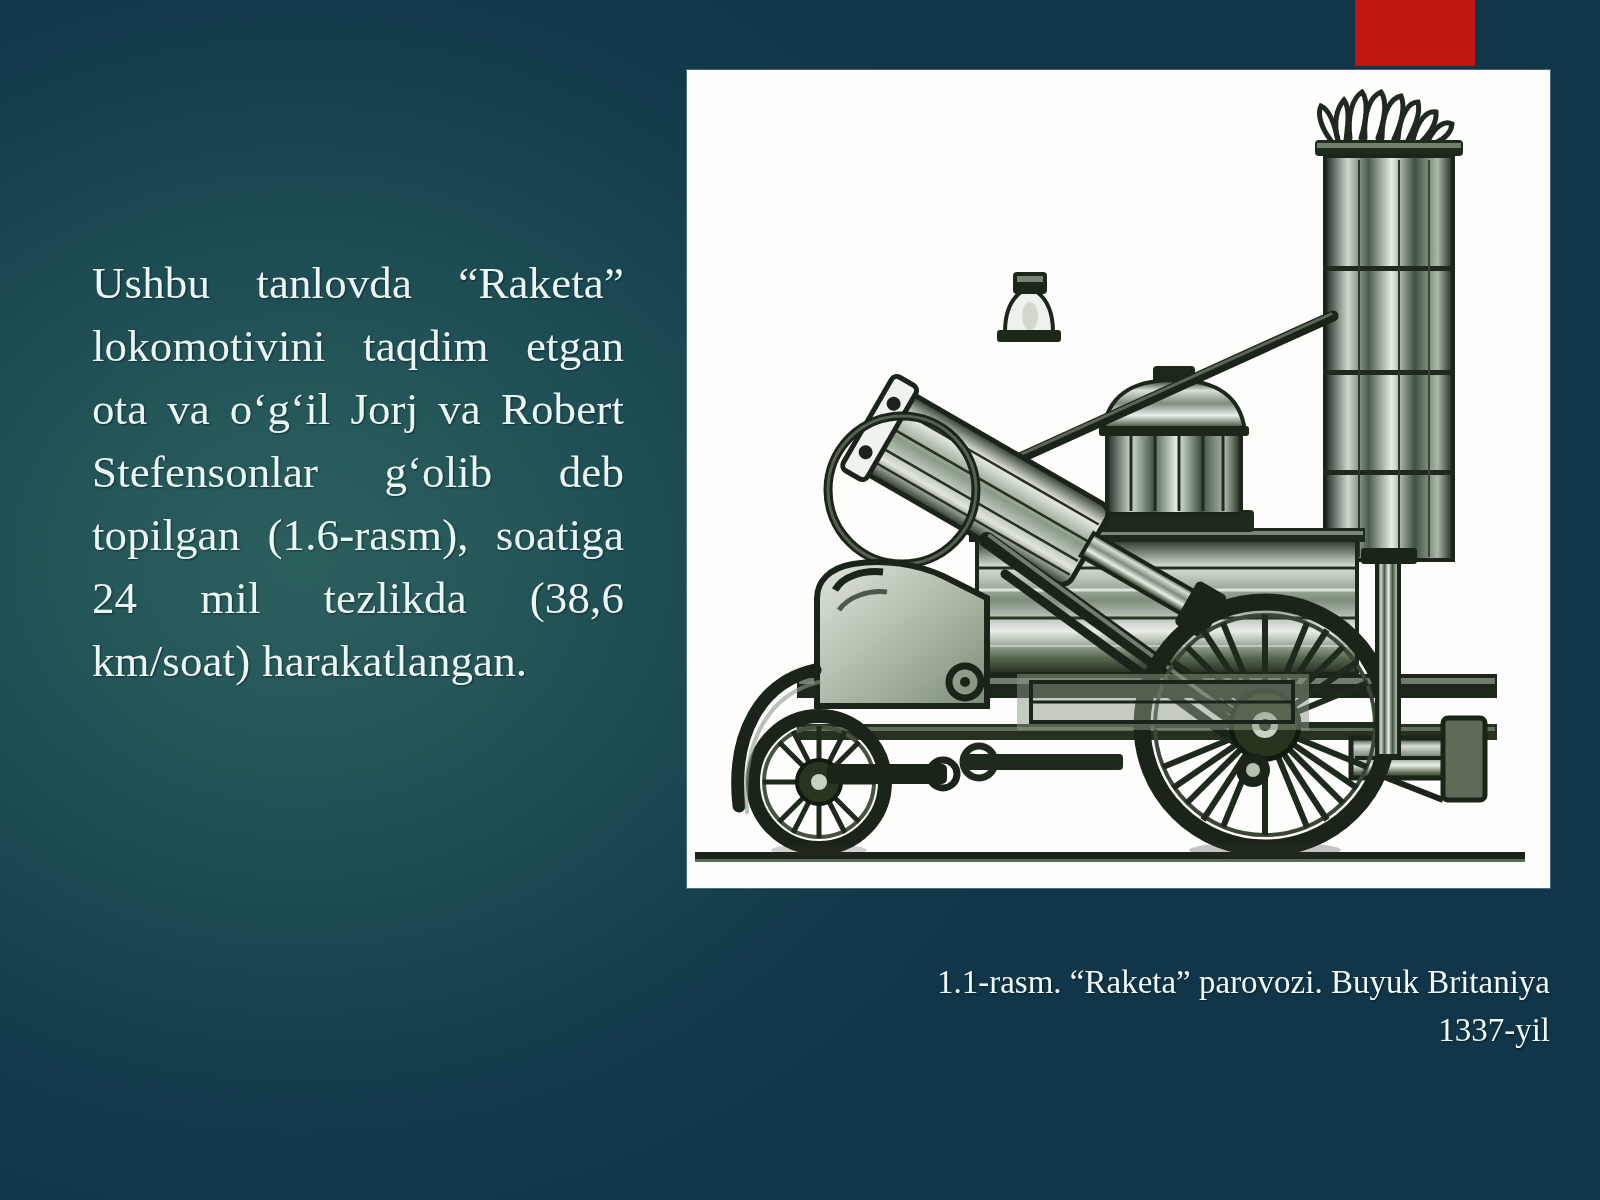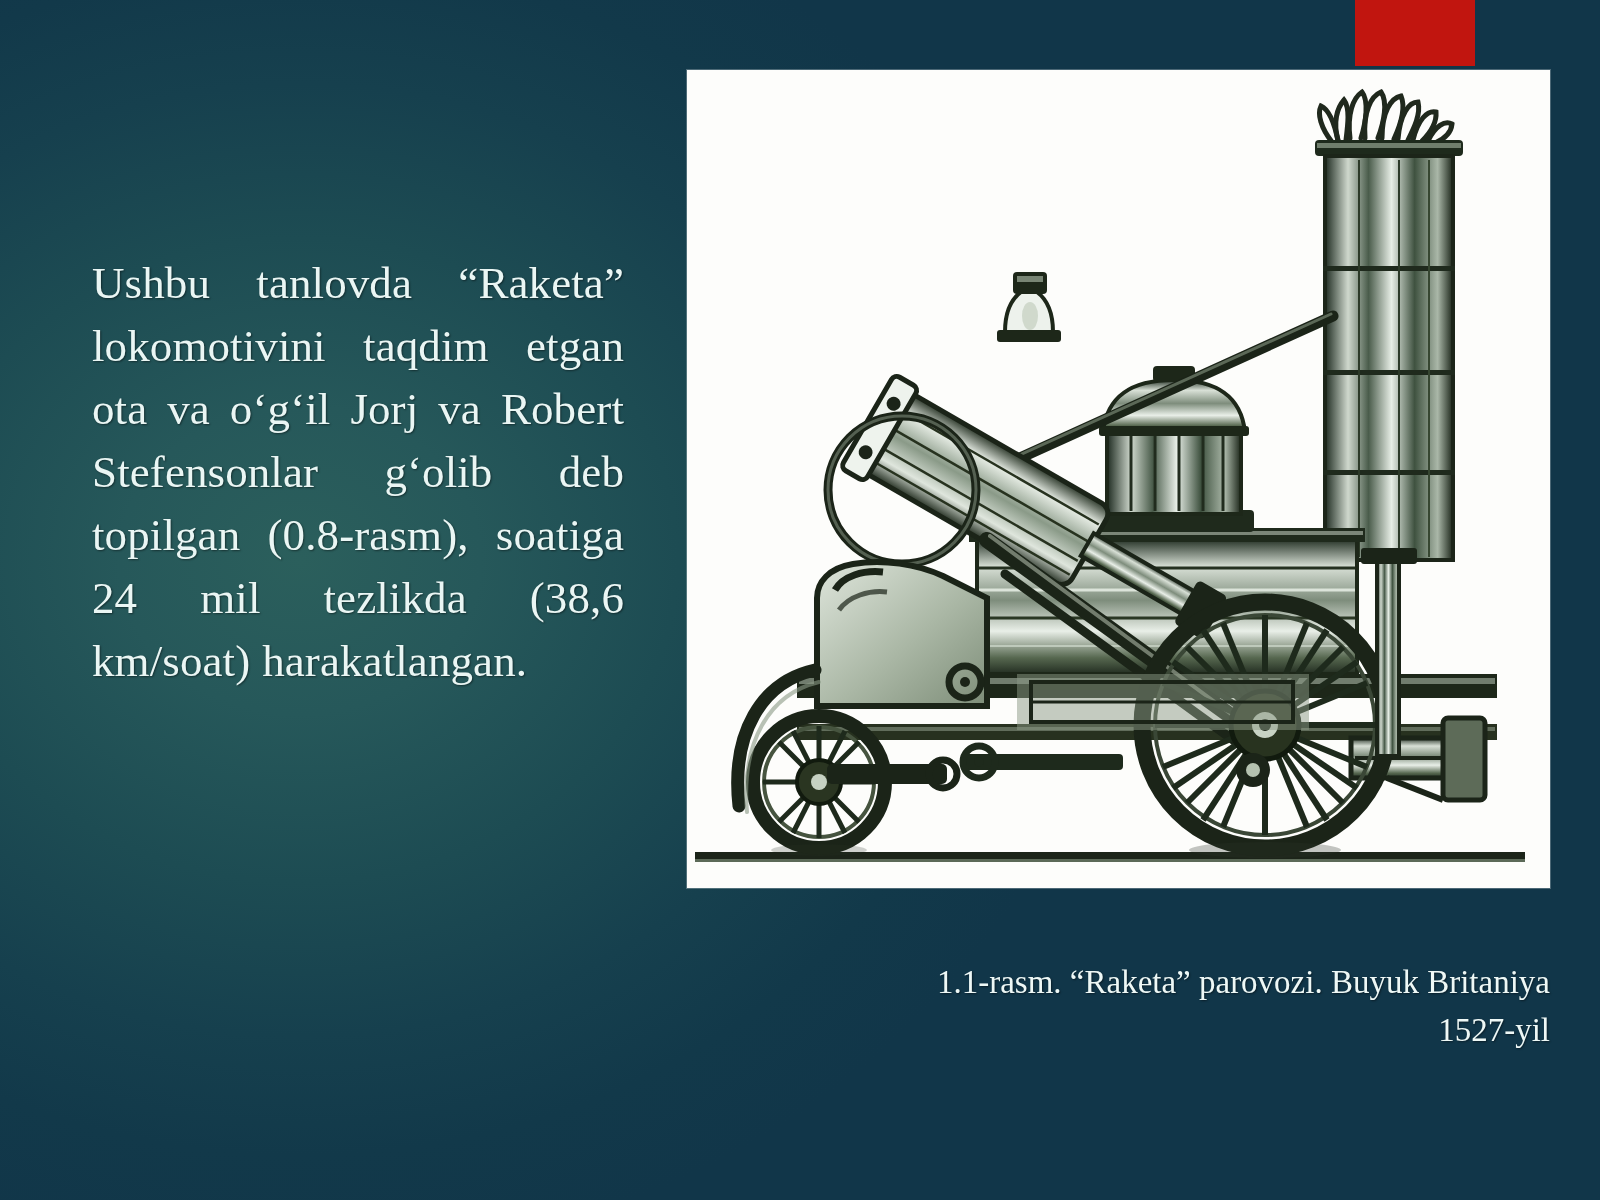--- a/index.html
+++ b/index.html
@@ -80,21 +80,21 @@
     text-shadow: 1px 1px 2px rgba(0,0,0,0.45);
   }
 </style>
 </head>
 <body>
 
 <div id="slide">
 
   <div id="red-bar"></div>
 
-  <div id="body-text">Ushbu tanlovda “Raketa” lokomotivini taqdim etgan ota va o‘g‘il Jorj va Robert Stefensonlar g‘olib deb topilgan (0.8-rasm), soatiga 24 mil tezlikda (38,6 km/soat) harakatlangan.</div>
+  <div id="body-text">Ushbu tanlovda “Raketa” lokomotivini taqdim etgan ota va o‘g‘il Jorj va Robert Stefensonlar g‘olib deb topilgan (1.6-rasm), soatiga 24 mil tezlikda (38,6 km/soat) harakatlangan.</div>
 
   <div id="image-panel">
     <svg id="loco-svg" viewBox="0 0 863 818" xmlns="http://www.w3.org/2000/svg">
       <defs>
         <linearGradient id="metalV" x1="0" y1="0" x2="1" y2="0">
           <stop offset="0%" stop-color="#1d2a20"></stop>
           <stop offset="18%" stop-color="#cfd8cd"></stop>
           <stop offset="34%" stop-color="#4a5c4b"></stop>
           <stop offset="52%" stop-color="#e7eee6"></stop>
           <stop offset="70%" stop-color="#3f5240"></stop>
@@ -327,16 +327,16 @@
         <rect x="674" y="478" width="56" height="16" rx="3" fill="#1b2418"></rect>
       </g>
 
       <ellipse cx="578" cy="780" rx="76" ry="8" fill="#2a3326" opacity="0.28"></ellipse>
       <ellipse cx="132" cy="780" rx="48" ry="6" fill="#2a3326" opacity="0.22"></ellipse>
     </svg>
   </div>
 
   <div id="caption">
     <div>1.1-rasm. “Raketa” parovozi. Buyuk Britaniya</div>
-    <div>1527-yil</div>
+    <div>1337-yil</div>
   </div>
 
 </div>
 
 </body></html>

